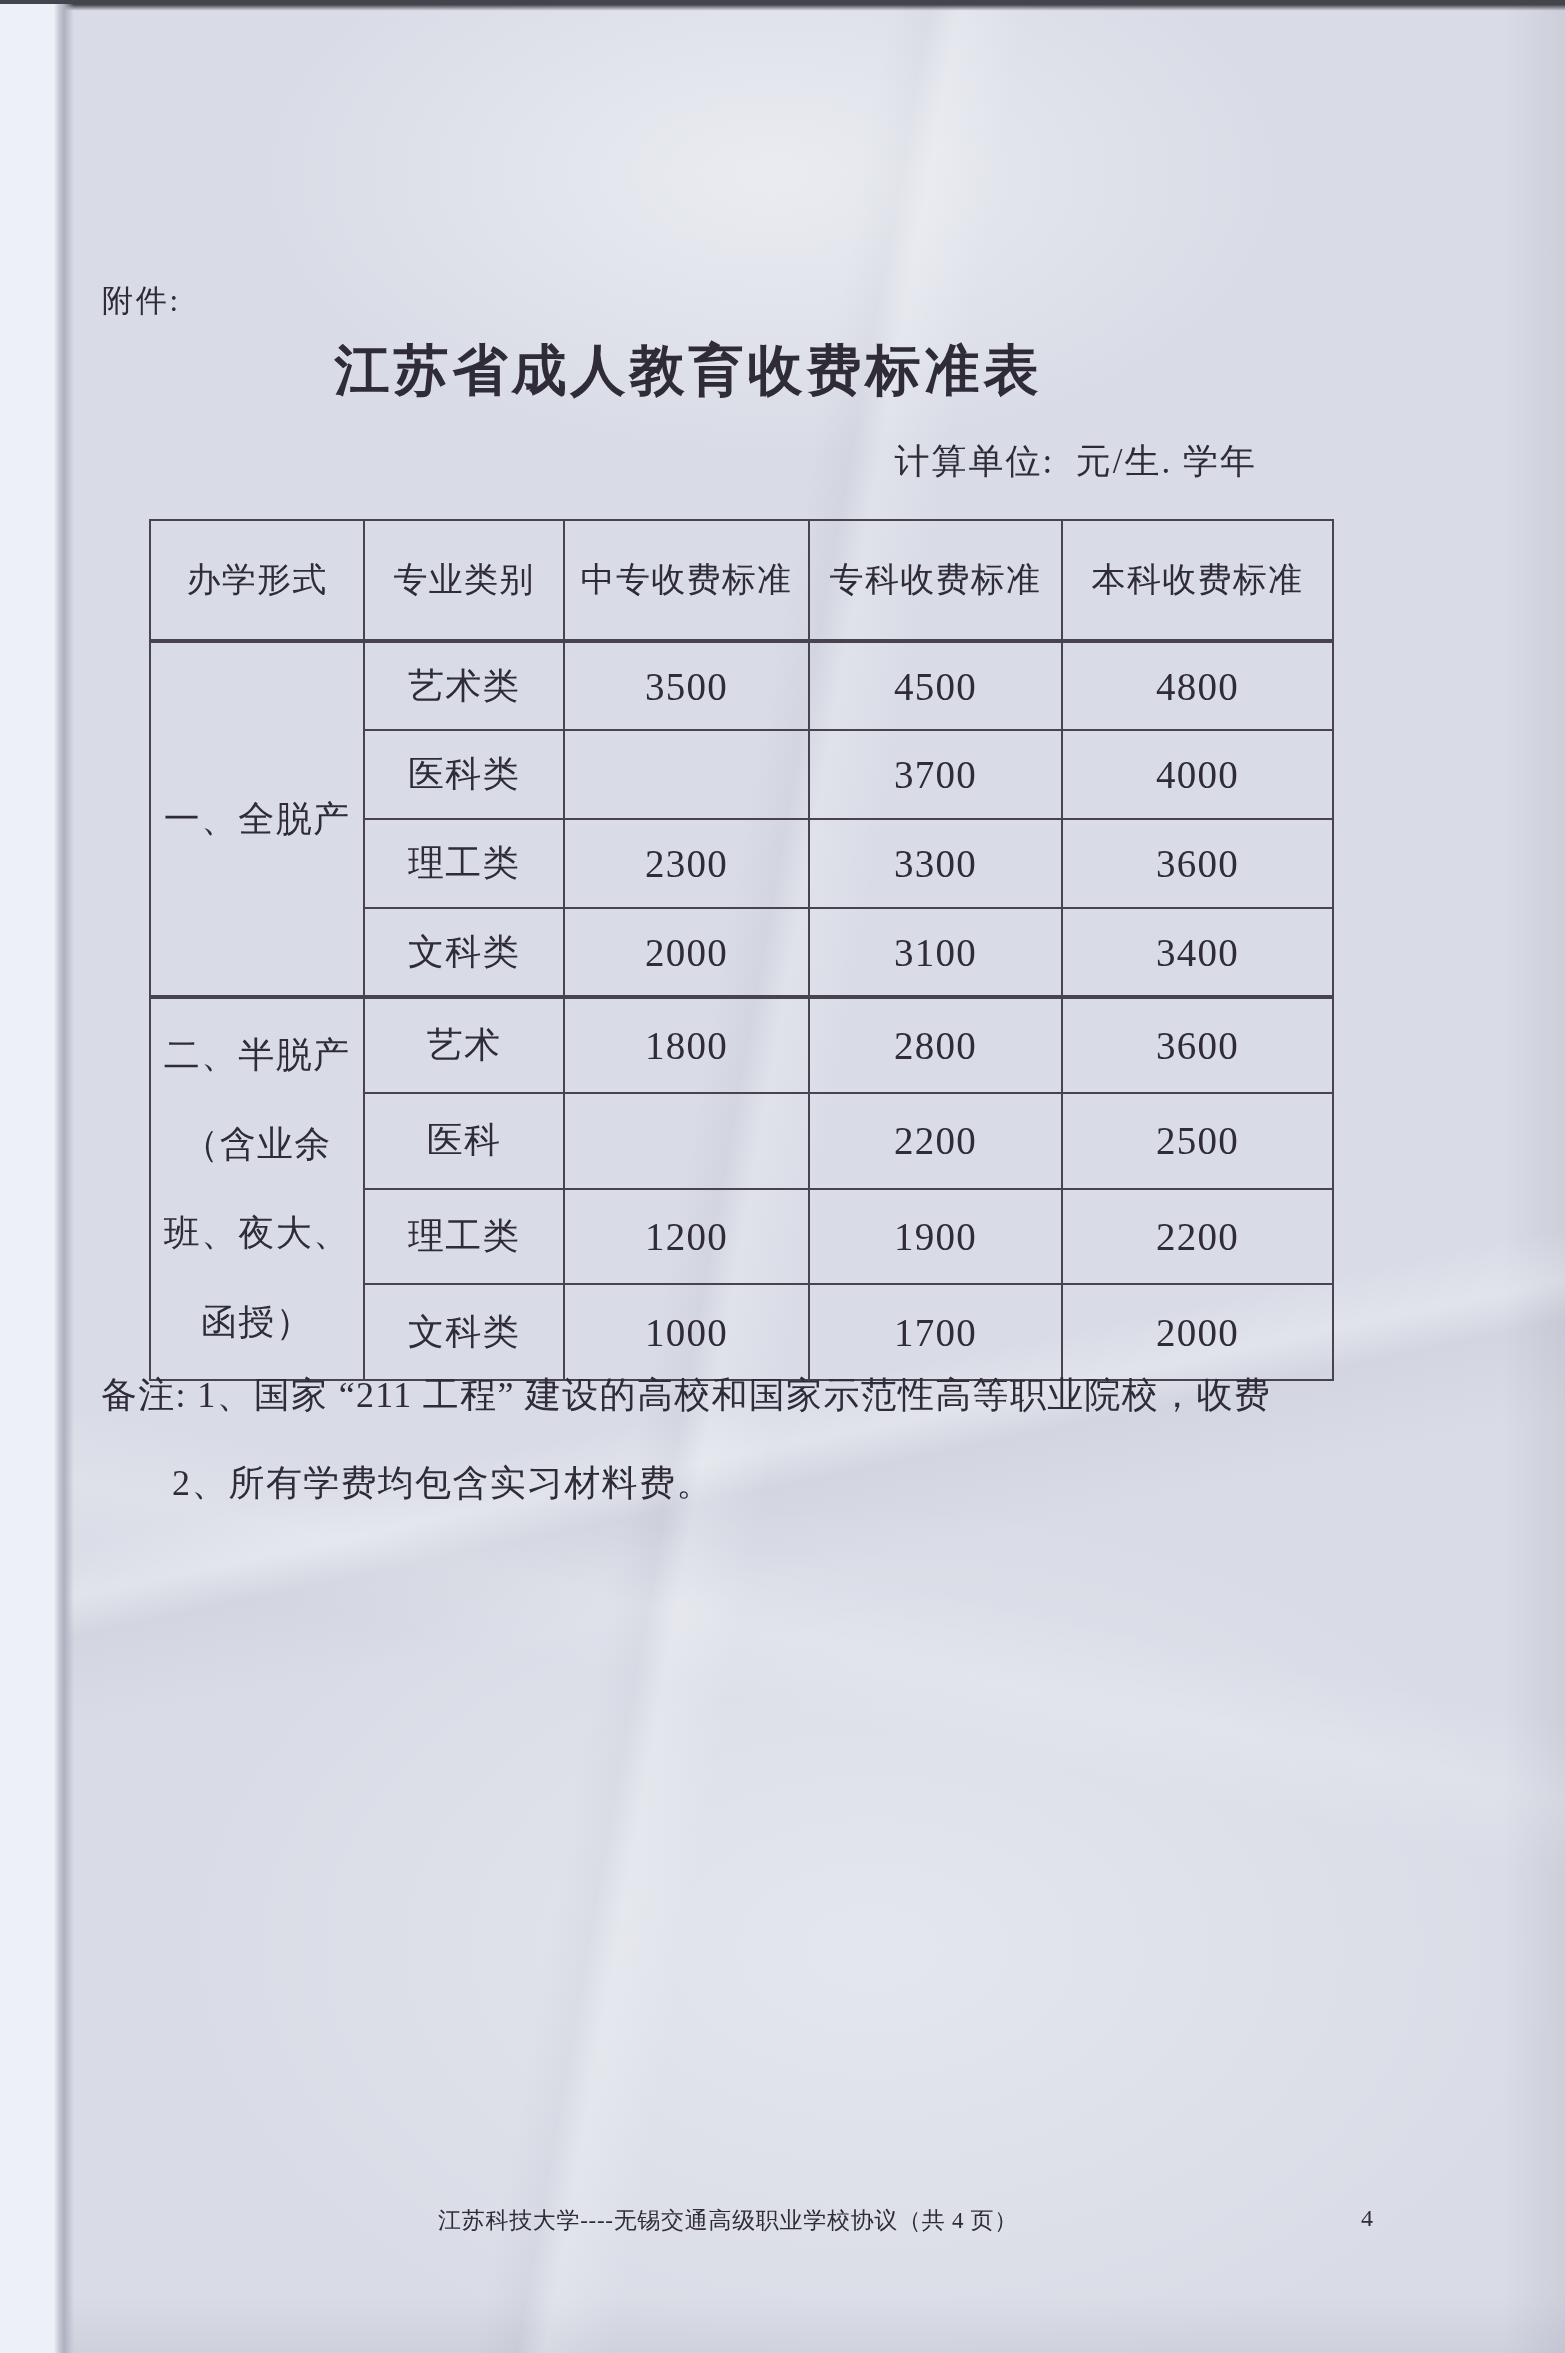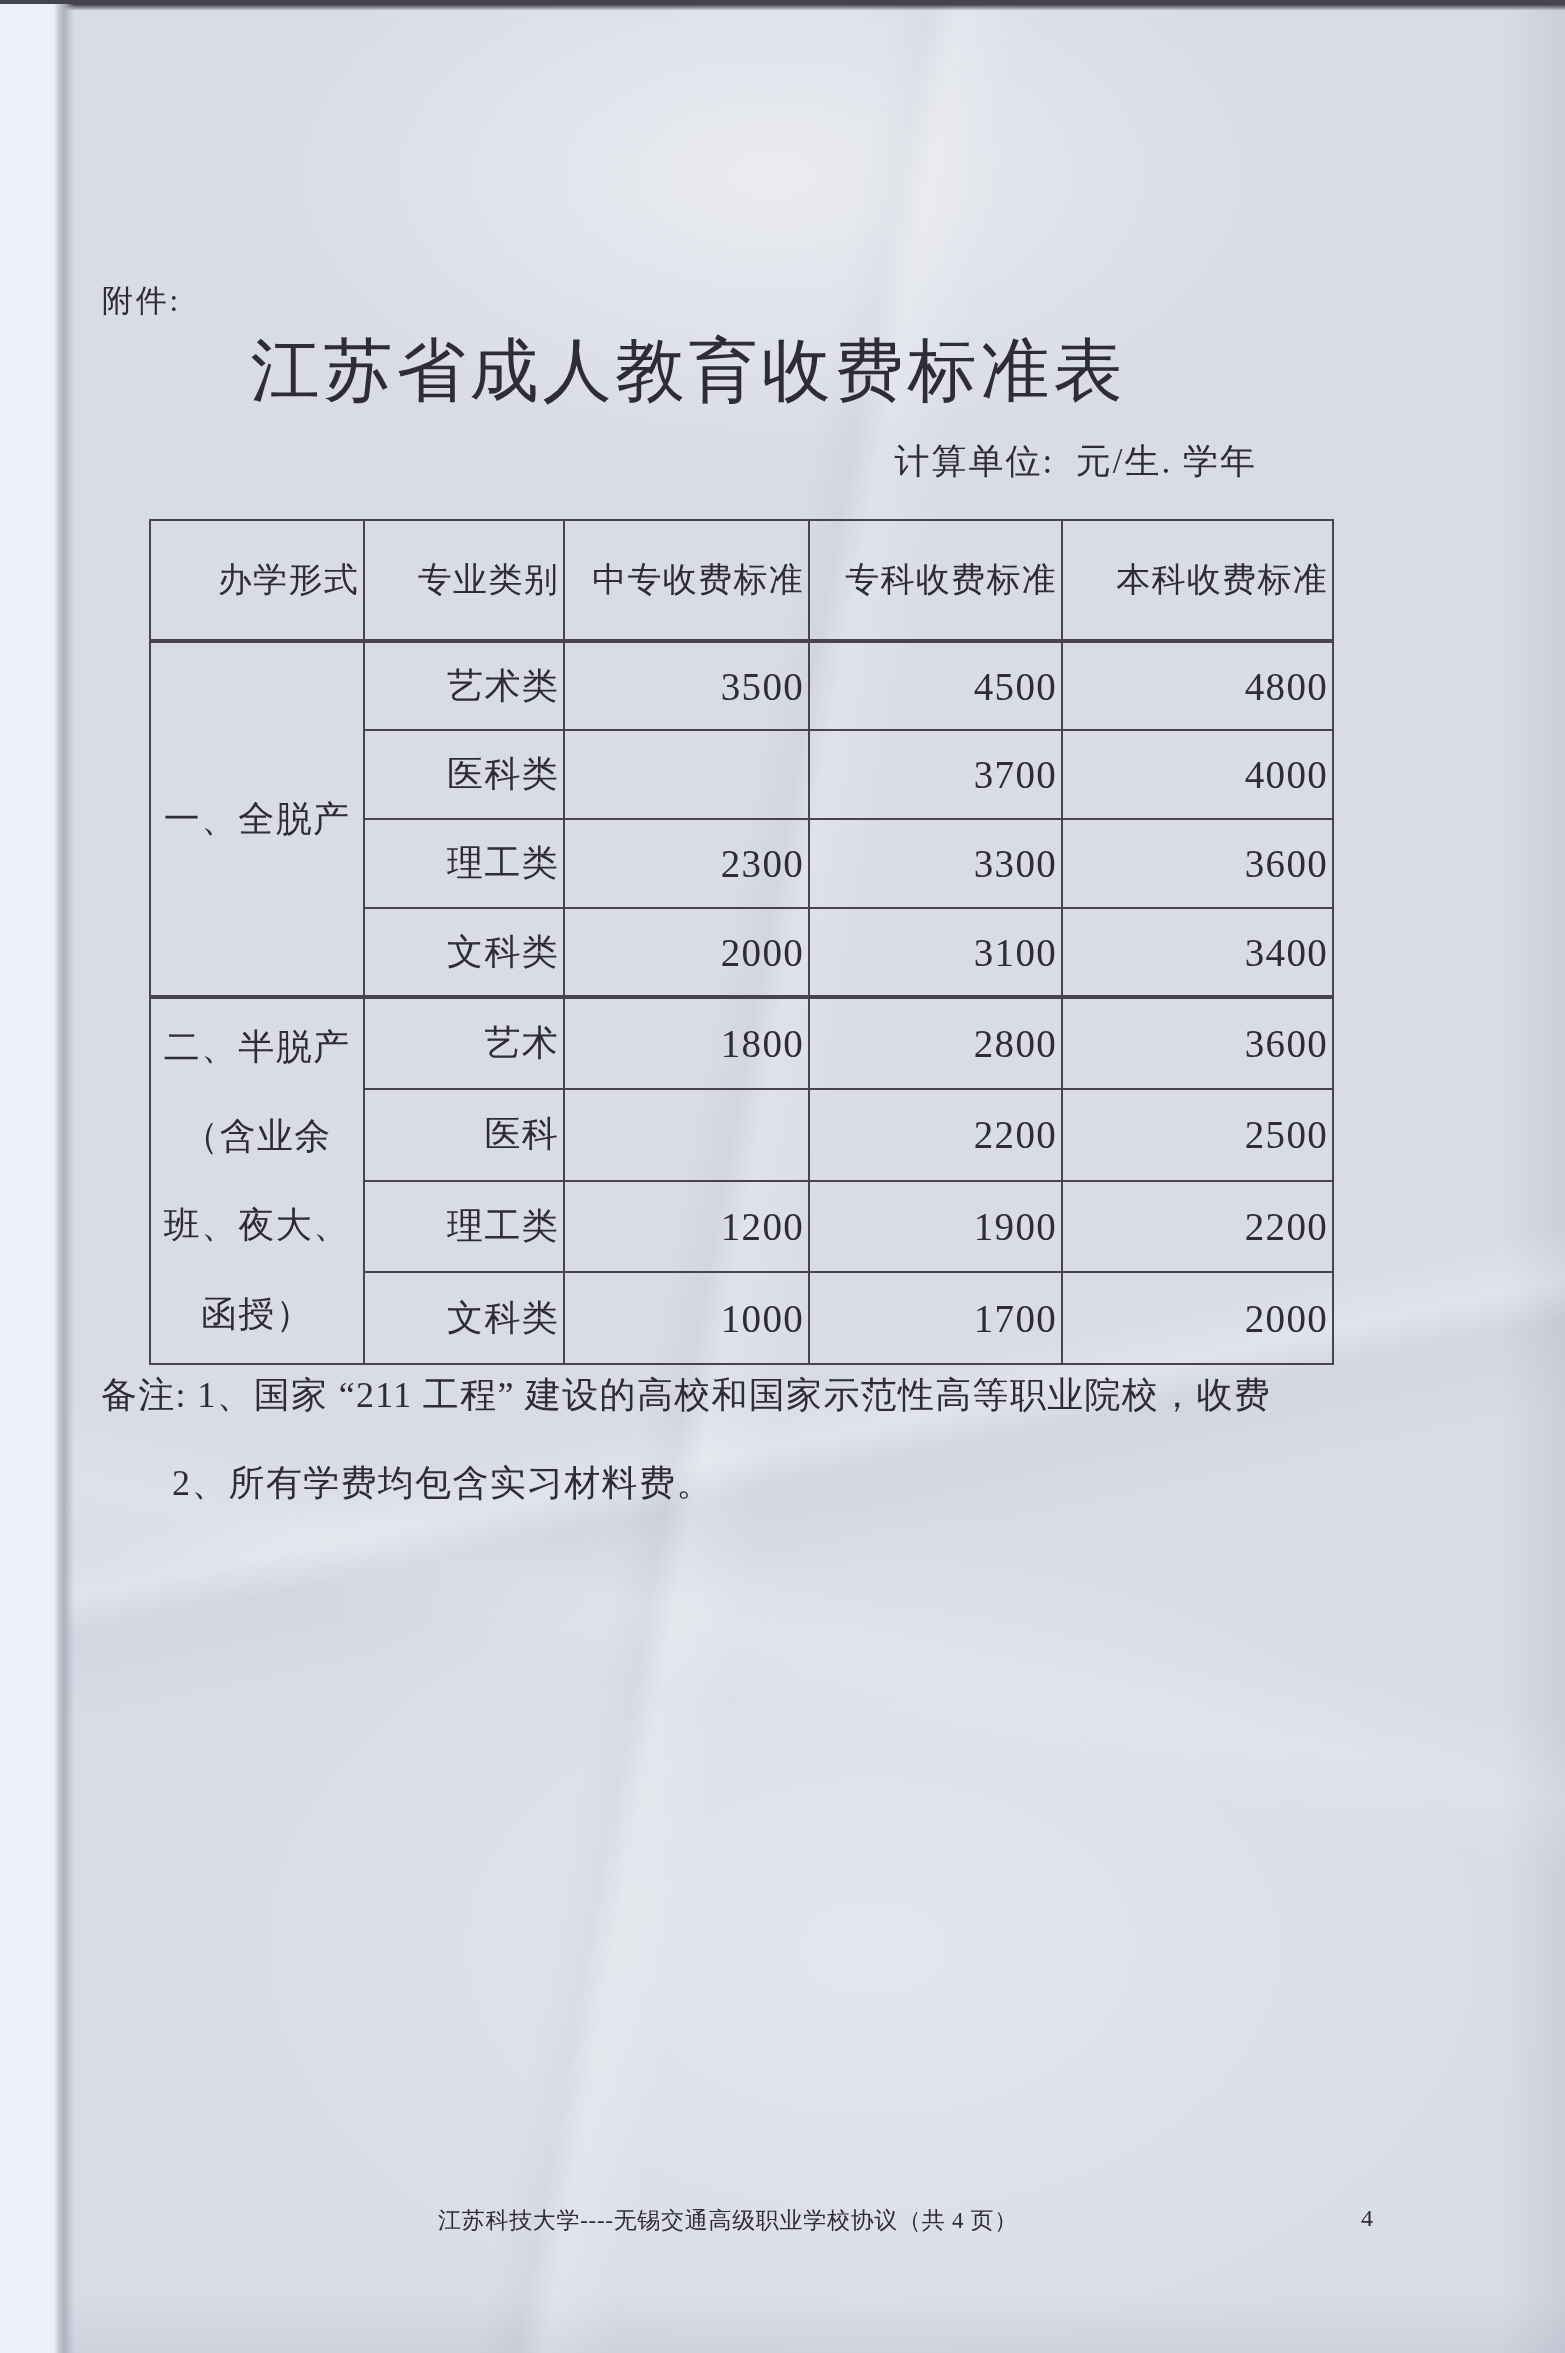--- a/index.html
+++ b/index.html
@@ -34,37 +34,37 @@
       rgba(217,220,230,0) 74px);
   }
   
   .attachment{
     position:absolute;left:102px;top:281px;
     font-size:31px;line-height:40px;letter-spacing:2.7px;
   }
   .title{
     position:absolute;left:0;top:336px;width:1565px;
     box-sizing:border-box;padding-right:188px;
-    text-align:center;font-size:69px;font-weight:400;
+    text-align:center;font-size:55px;font-weight:700;
     letter-spacing:4px;line-height:70px;
   }
   .unit{
     position:absolute;top:438px;right:308px;
     font-size:35px;letter-spacing:2px;white-space:pre;
   }
   
   table.fee-table{
     position:absolute;left:149px;top:519px;width:1182px;
     border-collapse:collapse;table-layout:fixed;
     font-size:36px;color:#2f2b37;
   }
   table.fee-table th, table.fee-table td{
     border:2px solid #49434f;
-    text-align:right;vertical-align:middle;
-    padding:4px;letter-spacing:1.3px;
+    text-align:center;vertical-align:middle;
+    padding:12px;letter-spacing:1.3px;
     background:transparent;
   }
   table.fee-table{border:2.7px solid #49434f;}
   tr.hrow{height:121px;}
   tr.hrow th{font-weight:400;font-size:34px;border-bottom:4px solid #49434f;}
   tr.drow{height:89px;}
   td.num{font-size:39px;letter-spacing:0.7px;}
   td.form-cell{vertical-align:top;}
   td.form-cell .form-line{
     height:89px;display:flex;align-items:center;justify-content:center;

